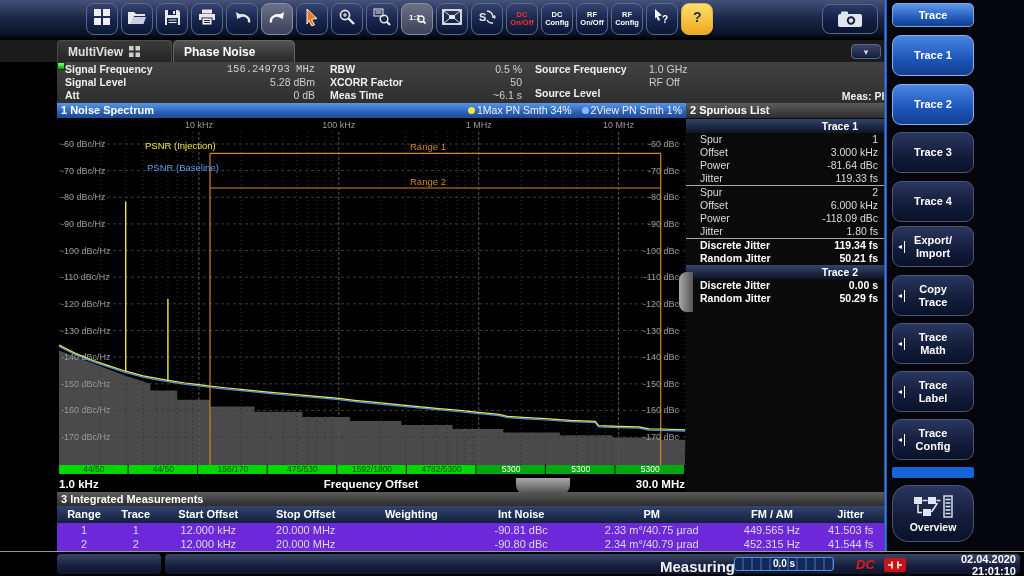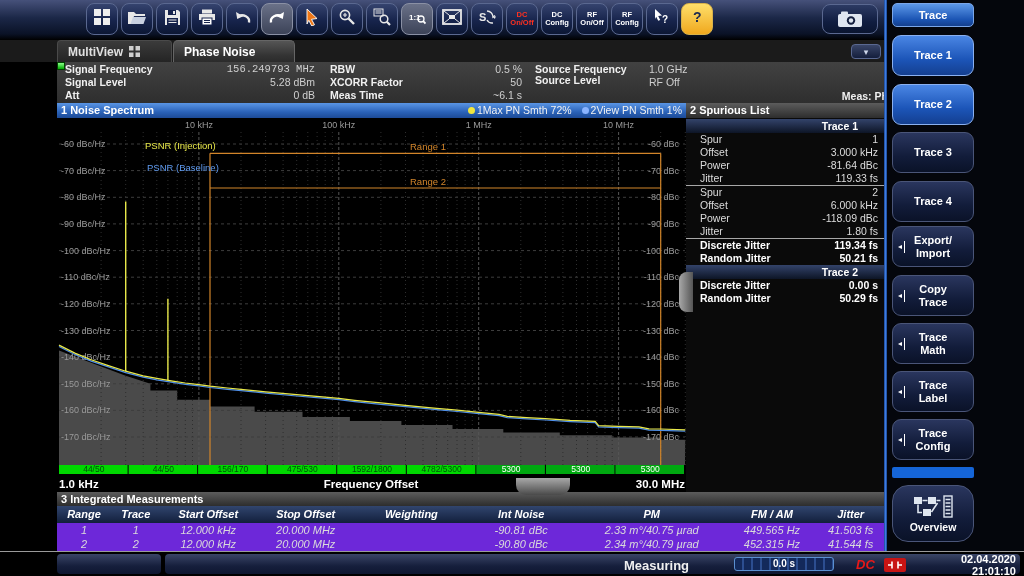--- a/index.html
+++ b/index.html
@@ -65,21 +65,21 @@
   .sp-row .k{position:absolute;left:14px;}
   .sp-row .v{position:absolute;right:8px;}
   .sp-row.bold{font-weight:bold;color:#fff;}
   .sp-row.divider{border-top:1px solid #a8a8a8;}
 
   
   #win3{left:57px;top:492px;width:829px;height:59px;background:#6d28d9;}
   #win3-head{left:0;top:0;width:829px;height:14px;background:linear-gradient(#5c5c5c,#2d2d2d);
              font-size:11px;font-weight:bold;color:#fff;line-height:14px;padding-left:4px;
              box-sizing:border-box;}
-  #tbl{position:absolute;left:0;top:14px;width:829px;font-style:italic;}
+  #tbl{position:absolute;left:0;top:14px;width:829px;}
   .trow{display:grid;grid-template-columns:6.5% 6% 11.5% 12% 13.5% 13% 18.5% 10.5% 8.5%;}
   .trow.head{background:linear-gradient(#31456e,#121f3c);height:17px;}
   .trow.head div{font-size:11px;font-weight:bold;color:#fff;text-align:center;line-height:17px;}
   .trow.data{height:14px;}
   .trow.data div{font-size:11px;color:#dadada;text-align:center;line-height:14px;white-space:nowrap;}
 
   
   #hsplit{left:516px;top:478px;width:54px;height:17px;border-radius:0 0 10px 10px;
           background:linear-gradient(#a8a8a8,#4a4a4a);}
   #vsplit{left:679px;top:272px;width:14px;height:40px;border-radius:8px 0 0 8px;
@@ -107,21 +107,21 @@
         background:linear-gradient(#2a365e,#121c3a 60%,#0a1228);border:1px solid #4a5578;
         box-sizing:border-box;display:flex;flex-direction:column;align-items:center;
         justify-content:center;gap:2px;color:#fff;font-size:10.5px;font-weight:bold;}
 
   
   #statusbar{left:0;top:551px;width:1024px;height:25px;background:#000;border-top:1px solid #9a9a9a;}
   .sbox{position:absolute;top:2px;height:20px;border-radius:4px;
         background:linear-gradient(#3a4566,#161f3c 60%,#0e1630);}
   #status-left{left:57px;width:104px;}
   #status-main{left:165px;width:855px;}
-  #status-state{position:absolute;left:624px;top:6px;font-size:13px;font-weight:bold;color:#f0f0f0;}
+  #status-state{position:absolute;left:660px;top:6px;font-size:15px;font-weight:bold;color:#f0f0f0;}
   #progress{position:absolute;left:734px;top:5px;width:100px;height:14px;border:1px solid #5a8fd0;
         border-radius:3px;background:repeating-linear-gradient(90deg,#13295a 0 7px,#2c4e90 7px 9px);
         box-sizing:border-box;}
   #progress span{position:absolute;left:0;right:0;text-align:center;font-size:10px;
         font-weight:bold;color:#fff;line-height:12px;}
   #dc-label{position:absolute;left:856px;top:5px;font-size:13px;font-weight:bold;color:#e81818;
         font-style:italic;}
   #dc-icon{position:absolute;left:884px;top:6px;}
   #datetime{position:absolute;left:900px;top:1px;width:116px;text-align:right;font-size:11px;
         font-weight:bold;color:#fff;line-height:12px;}
@@ -279,29 +279,29 @@
       <div class="inf-lab" style="left: 8px; top: 27px;">Att</div>
       <div class="inf-val" style="top: 27px; left: 150px; width: 108px; text-align: right;">0 dB</div>
       <div class="inf-lab" style="left: 273px; top: 1px;">RBW</div>
       <div class="inf-val" style="top: 1px; left: 385px; width: 80px; text-align: right;">0.5 %</div>
       <div class="inf-lab" style="left: 273px; top: 14px;">XCORR Factor</div>
       <div class="inf-val" style="top: 14px; left: 385px; width: 80px; text-align: right;">50</div>
       <div class="inf-lab" style="left: 273px; top: 27px;">Meas Time</div>
       <div class="inf-val" style="top: 27px; left: 385px; width: 80px; text-align: right;">~6.1 s</div>
       <div class="inf-lab" style="left: 478px; top: 1px; text-align: center;">Source Frequency</div>
       <div class="inf-val" style="top: 1px; left: 592px; width: 110px; text-align: left;">1.0 GHz</div>
-      <div class="inf-lab" style="left: 478px; top: 12px;">Source Level</div>
+      <div class="inf-lab" style="left: 478px; top: 25px;">Source Level</div>
       <div class="inf-val" style="top: 14px; left: 592px; width: 110px; text-align: left;">RF Off</div>
     </div>
 
   <div class="abs" id="win1">
     <div class="abs" id="win1-head">
       <span id="win1-title">1 Noise Spectrum</span>
       <span id="win1-legend">
-          <span><span class="leg-dot" style="background: rgb(240, 230, 64);"></span><span>1Max PN Smth 72%</span></span>
+          <span><span class="leg-dot" style="background: rgb(240, 230, 64);"></span><span>1Max PN Smth 34%</span></span>
           <span><span class="leg-dot" style="background: rgb(138, 180, 255);"></span><span>2View PN Smth 1%</span></span>
         </span>
     </div>
     <svg class="abs" id="chart-svg" style="left:0;top:15px;" width="629" height="374" viewBox="0 0 629 374">
         <rect x="0" y="0" width="629" height="374" fill="#000"></rect>
         <polygon points="2,347 2.0,232.5 44.1,248.4 68.7,257.8 93.4,265.8 93.4,272.4 120.2,272.4 120.2,281.7 153.0,281.7 153.0,288.4 197.6,288.4 197.6,293.7 245.5,293.7 245.5,299.1 292.9,299.1 292.9,303.1 344.4,303.1 344.4,307.1 395.5,307.1 395.5,311.0 446.3,311.0 446.3,314.5 502.8,314.5 502.8,317.2 555.2,317.2 555.2,319.6 603.7,319.6 603.7,321.7 628.3,321.7 628,347" fill="#4a4a4a"></polygon>
         <line x1="44.1" y1="14" x2="44.1" y2="347" stroke="#2e2e2e" stroke-dasharray="1 3"></line>
         <line x1="68.7" y1="14" x2="68.7" y2="347" stroke="#2e2e2e" stroke-dasharray="1 3"></line>
         <line x1="86.2" y1="14" x2="86.2" y2="347" stroke="#2e2e2e" stroke-dasharray="1 3"></line>
         <line x1="99.8" y1="14" x2="99.8" y2="347" stroke="#2e2e2e" stroke-dasharray="1 3"></line>

